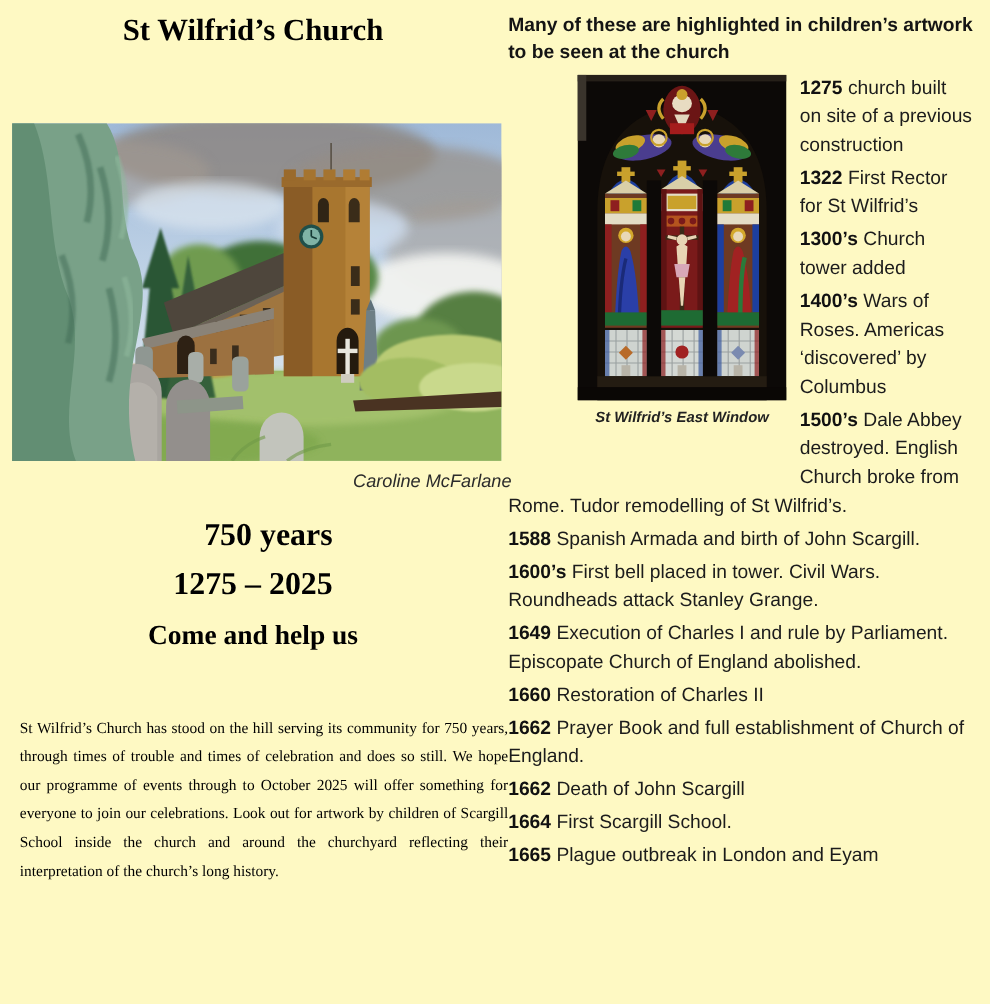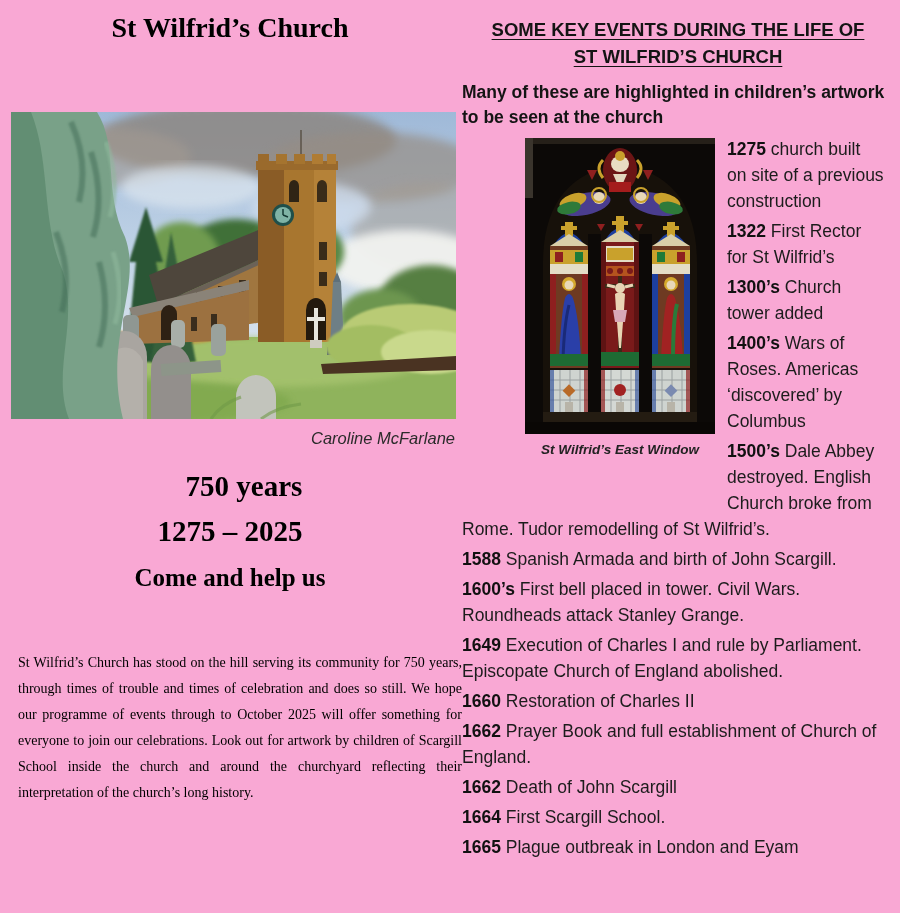--- a/index.html
+++ b/index.html
@@ -1,29 +1,29 @@
 <!DOCTYPE html>
 <html><head>
 <meta charset="utf-8">
 <style>
   html,body { margin:0; padding:0; background:#ffffff; }
   .page {
-    position:relative; width:900px; height:913px; background:#f9a8d4;
+    position:relative; width:900px; height:913px; background:#fef9c3;
     font-family:"Liberation Sans", sans-serif; color:#1f1f1f; overflow:hidden;
   }
   
   .left-col { position:absolute; left:0; top:0; width:460px; height:913px; }
   .page-title {
     position:absolute; top:12px; left:0; width:460px; text-align:center;
     font-family:"Liberation Serif", serif; font-weight:bold; font-size:28px; color:#000;
   }
   .painting-wrap { position:absolute; left:11px; top:112px; width:445px; height:307px; }
   .painting-credit {
     position:absolute; top:429px; left:0; width:455px; text-align:right;
-    font-style:italic; font-size:16.5px; color:#2b2b2b;
+    font-style:italic; font-size:16.5px; color:#2b2b2b;padding-left:10px;
   }
   .banner-750, .banner-years {
     position:absolute; left:0; width:460px; text-align:center;
     font-family:"Liberation Serif", serif; font-weight:bold; font-size:29px; color:#000;
   }
   .banner-750 { top:470px;margin-left:14px; }
   .banner-years { top:515px; }
   .banner-cta {
     position:absolute; top:563px; left:0; width:460px; text-align:center;
     font-family:"Liberation Serif", serif; font-weight:bold; font-size:25px;
@@ -192,24 +192,20 @@
     <div class="banner-years">1275 – 2025</div>
     <div class="banner-cta">
       <span>Come and help us</span><br>
     </div>
 
     <p class="body-text">St Wilfrid’s Church has stood on the hill serving its community for 750 years, through times of trouble and times of celebration and does so still. We hope our programme of events through to October 2025 will offer something for everyone to join our celebrations. Look out for artwork by children of Scargill School inside the church and around the churchyard reflecting their interpretation of the church’s long history.</p>
   </div>
 
   <div class="right-col">
 
-    <div class="events-heading">
-      <span><span class="u">SOME KEY EVENTS DURING THE LIFE OF</span></span>
-      <span><span class="u">ST WILFRID’S CHURCH</span></span>
-    </div>
 
     <div class="events-intro">Many of these are highlighted in children’s artwork to be seen at the church</div>
 
     <div class="events-flow">
       <figure class="window-figure" style="margin:2px 12px 30px 26px;">
         <svg width="190" height="296" viewBox="0 0 190 296" xmlns="http://www.w3.org/2000/svg">
           <rect width="190" height="296" fill="#0c0907"></rect>
           <rect x="0" y="0" width="190" height="6" fill="#262019"></rect>
           <rect x="0" y="0" width="8" height="60" fill="#3a342c"></rect>
 

